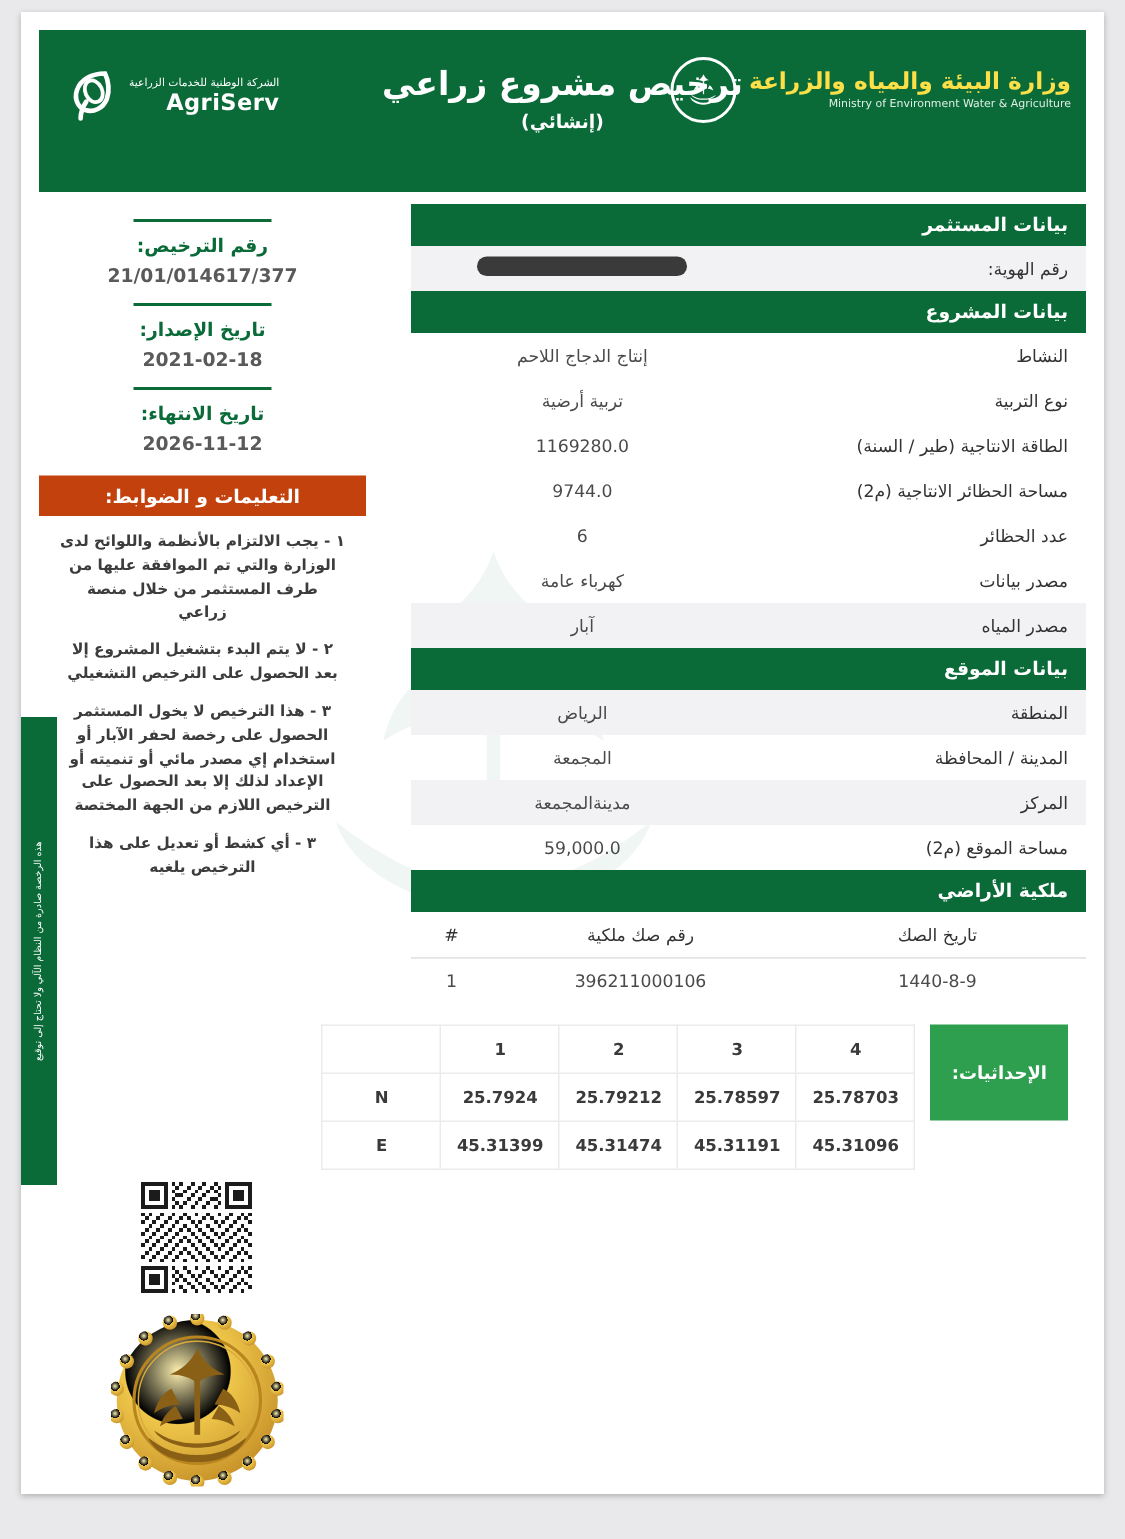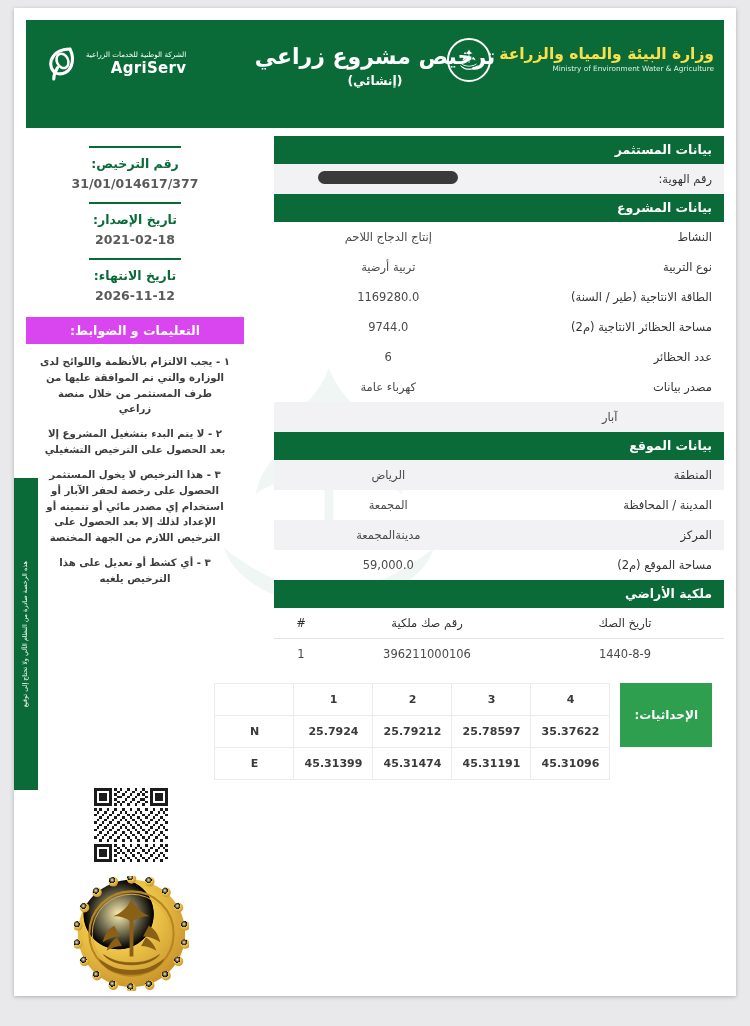--- a/index.html
+++ b/index.html
@@ -108,21 +108,21 @@
   .ctable td.blank{border:1px solid #ebebee;}
 
   
   .side{position:absolute;left:12px;top:128px;width:218px;text-align:center;}
   .lic-block{padding-top:10px;}
   .sep{width:92px;height:2px;background:#0a6b38;margin:0 auto 8px auto;}
   .lic-lbl{color:#0a6b38;font-size:12.5px;font-weight:bold;margin-bottom:5px;}
   .lic-val{color:#5a5a5a;font-size:12.5px;font-weight:bold;margin-bottom:11px;}
 
   .inst-bar{
-    background:#d946ef;color:#fff;font-size:12.5px;font-weight:bold;
+    background:#c2410c;color:#fff;font-size:12.5px;font-weight:bold;
     padding:6px 10px;margin-top:14px;
   }
   .inst-list{padding:10px 14px 0 14px;text-align:center;}
   .inst-item{
     color:#3c3c3c;font-size:10.2px;line-height:1.55;margin-bottom:9px;
     font-weight:bold;
   }
 
   
   .vtab{
@@ -226,20 +226,21 @@
       </div>
       <div class="row">
         <div class="lbl">عدد الحظائر</div>
         <div class="val">6</div>
       </div>
       <div class="row">
         <div class="lbl">مصدر بيانات</div>
         <div class="val">كهرباء عامة</div>
       </div>
       <div class="row alt">
+        <div class="lbl">مصدر المياه</div>
         <div class="val">آبار</div>
       </div>
     </div>
 
     <div class="sect-bar">بيانات الموقع</div>
     <div>
       <div class="row alt">
         <div class="lbl">المنطقة</div>
         <div class="val">الرياض</div>
       </div>
@@ -284,40 +285,40 @@
             <td>1</td>
             <td>2</td>
             <td>3</td>
             <td>4</td>
           </tr>
           <tr>
             <td class="axis">N</td>
             <td>25.7924</td>
             <td>25.79212</td>
             <td>25.78597</td>
-            <td>35.37622</td>
+            <td>25.78703</td>
           </tr>
           <tr>
             <td class="axis">E</td>
             <td>45.31399</td>
             <td>45.31474</td>
             <td>45.31191</td>
             <td>45.31096</td>
           </tr>
         </tbody>
       </table>
     </div>
   </div>
 
   <div class="side">
 
     <div class="lic-block">
       <div class="sep"></div>
       <div class="lic-lbl">رقم الترخيص:</div>
-      <div class="lic-val">31/01/014617/377</div>
+      <div class="lic-val">21/01/014617/377</div>
 
       <div class="sep"></div>
       <div class="lic-lbl">تاريخ الإصدار:</div>
       <div class="lic-val">2021-02-18</div>
 
       <div class="sep"></div>
       <div class="lic-lbl">تاريخ الانتهاء:</div>
       <div class="lic-val">2026-11-12</div>
     </div>
 

